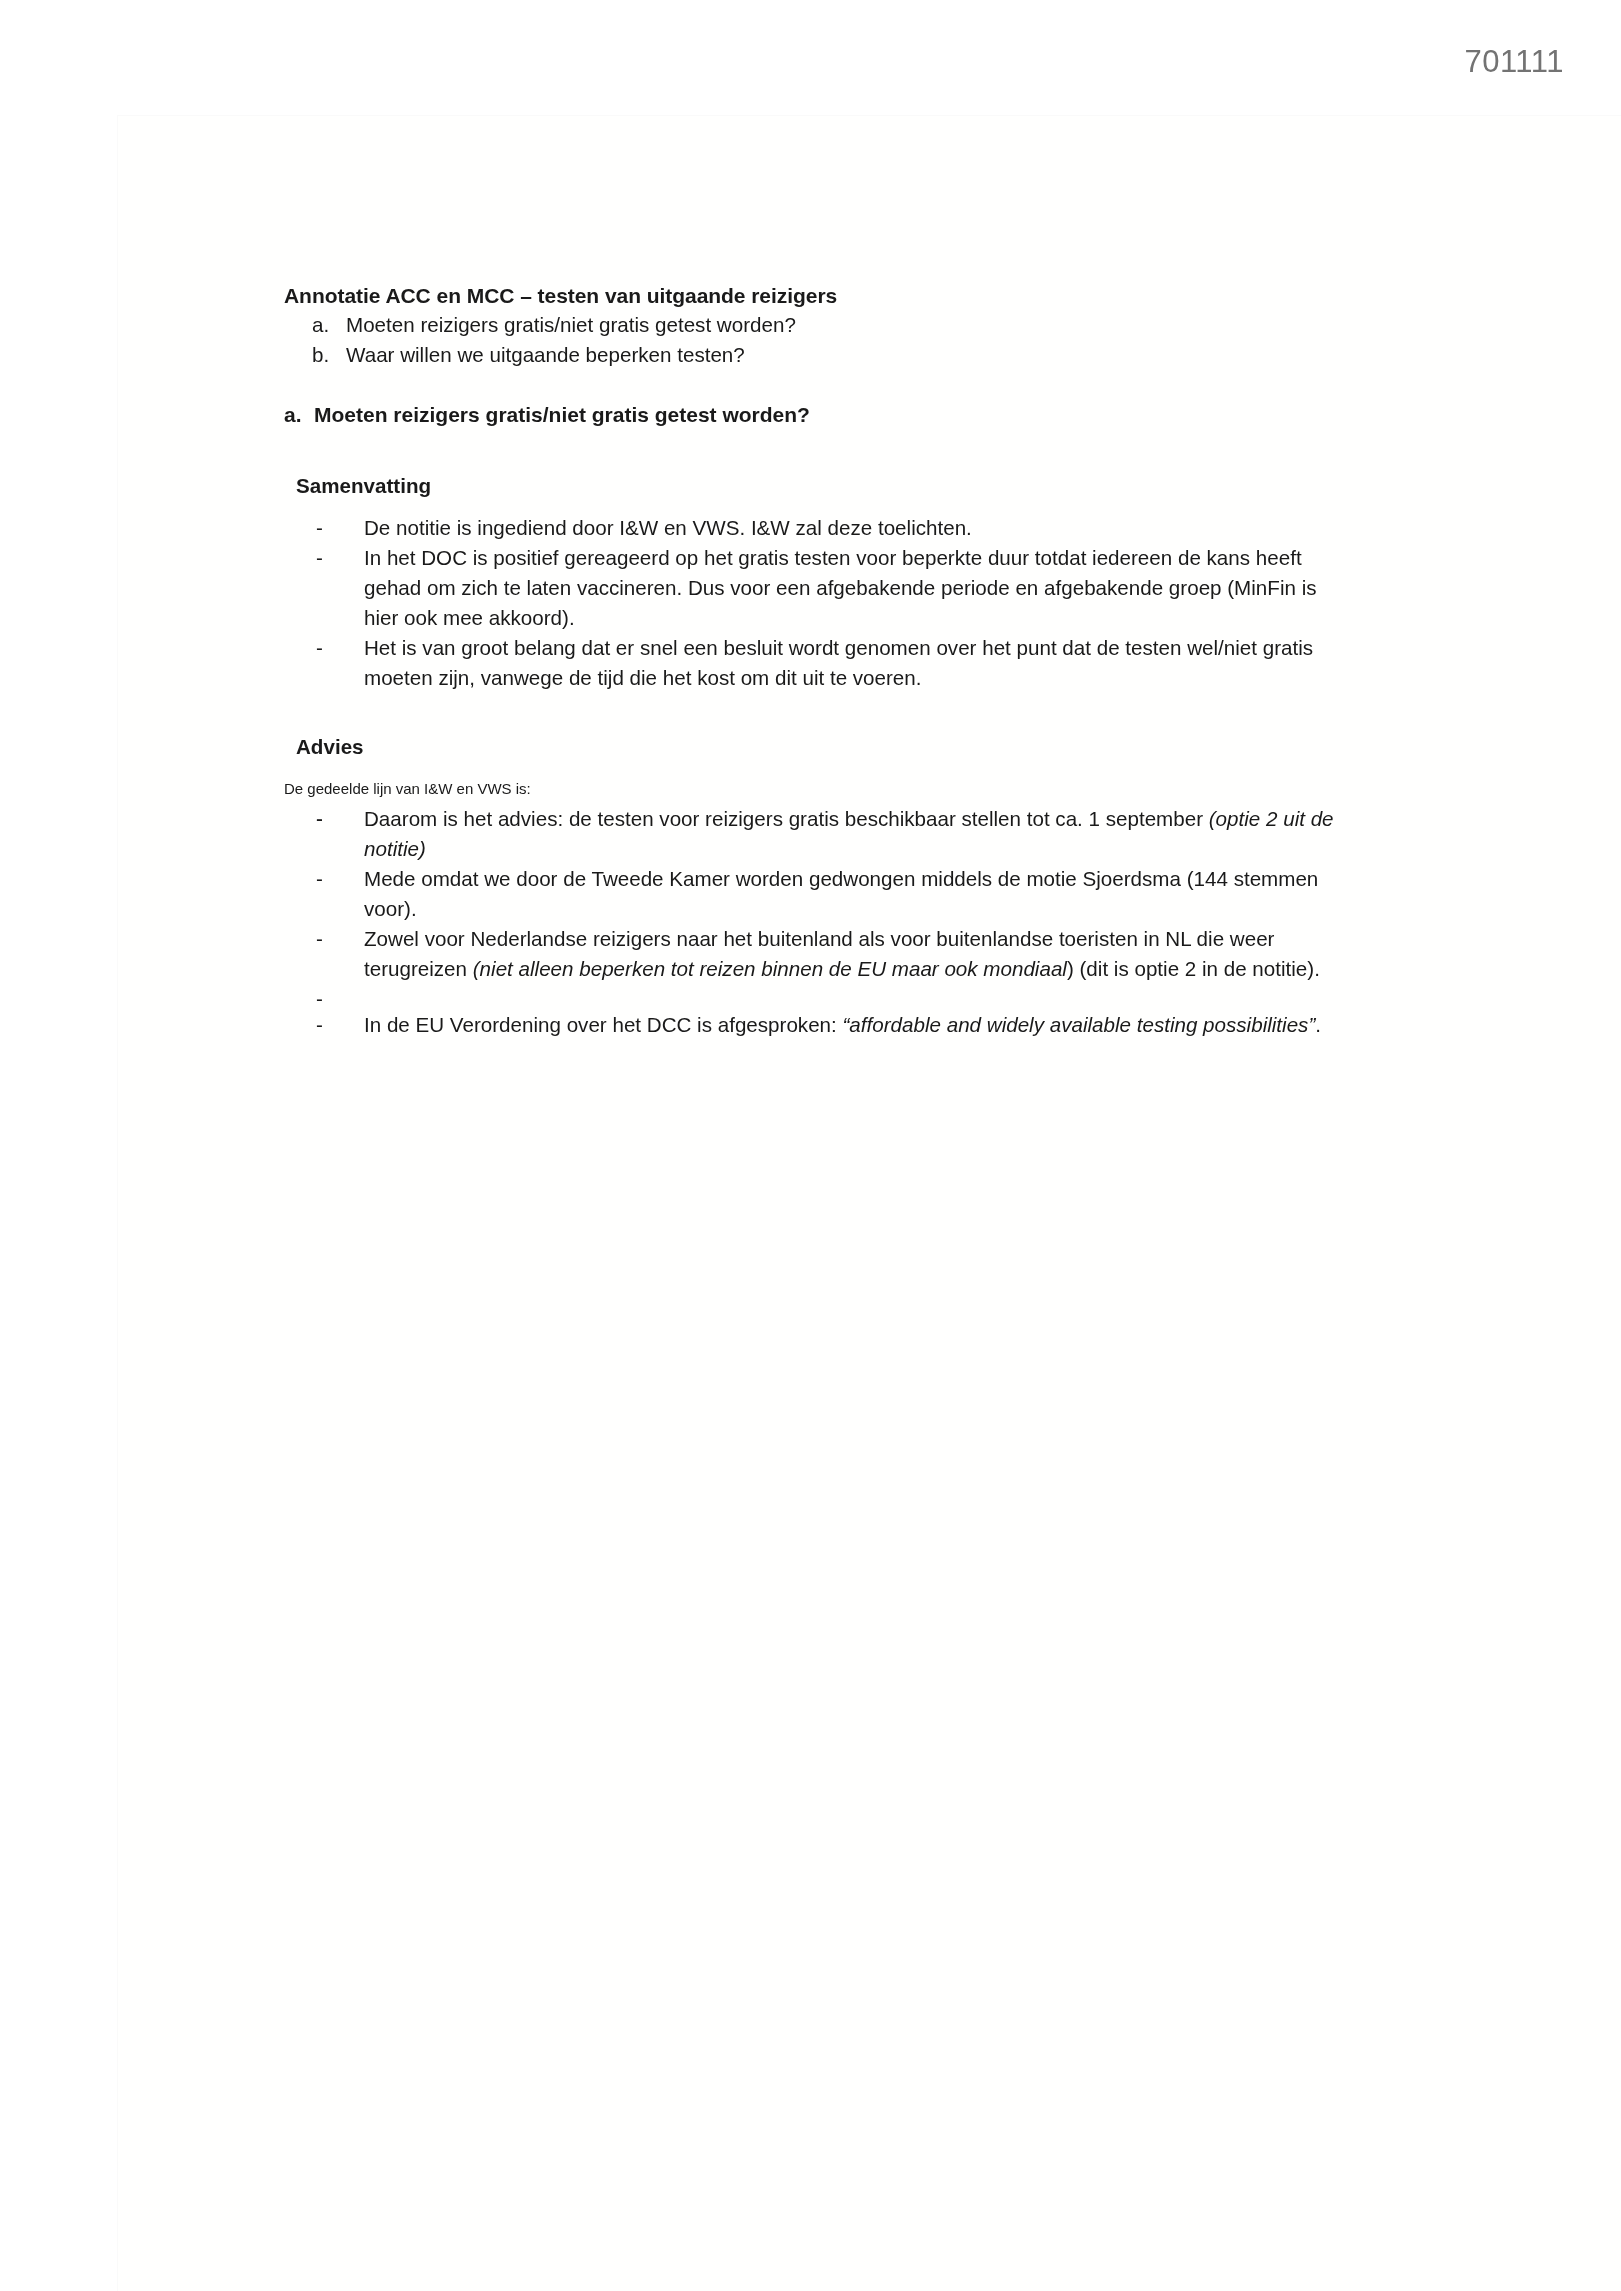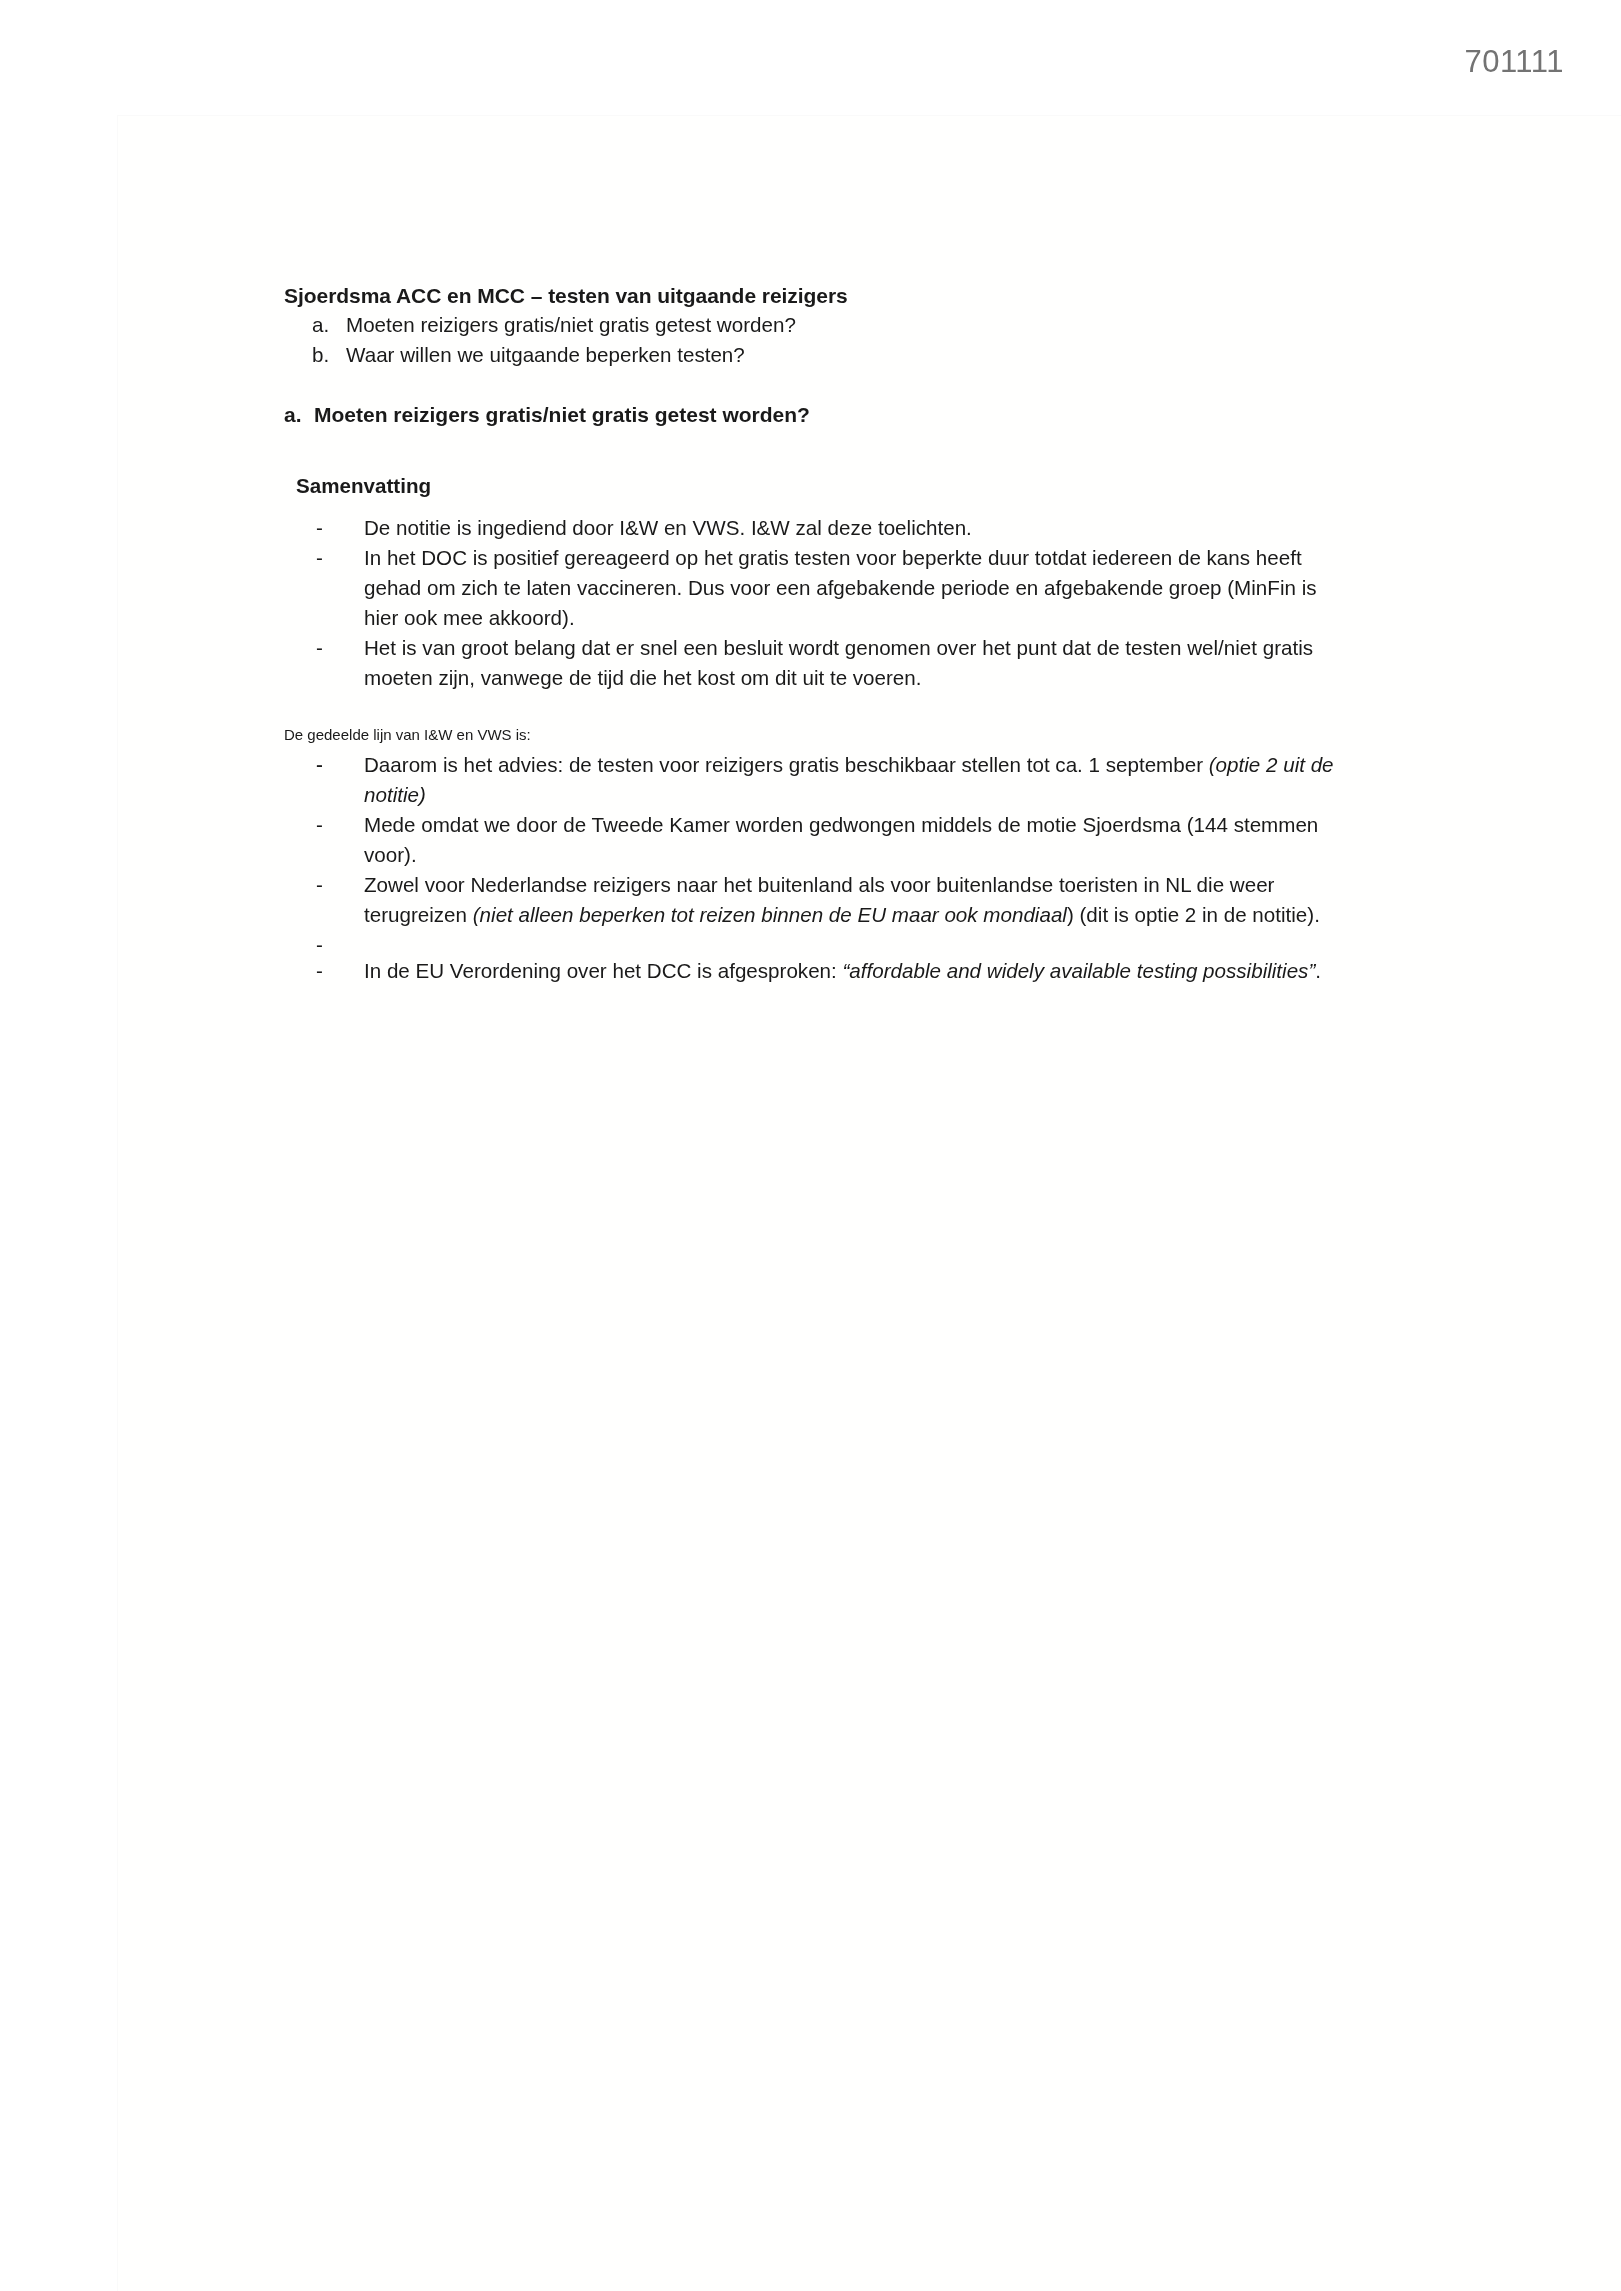--- a/index.html
+++ b/index.html
@@ -125,21 +125,21 @@
 </style>
 </head>
 <body>
 
 <div class="page-sheet"></div>
 
 <div class="page-number">701111</div>
 
 <div class="doc-body">
 
-  <div class="h-title">Sjoerdsma ACC en MCC – testen van uitgaande reizigers</div>
+  <div class="h-title">Annotatie ACC en MCC – testen van uitgaande reizigers</div>
 
   <ul class="alpha-list">
     <li>
       <span class="marker">a.</span>
       <span>Moeten reizigers gratis/niet gratis getest worden?</span>
     </li>
     <li>
       <span class="marker">b.</span>
       <span>Waar willen we uitgaande beperken testen?</span>
     </li>
@@ -166,20 +166,21 @@
       <span>In het DOC is positief gereageerd op het gratis testen voor beperkte duur totdat iedereen de kans heeft gehad om zich te laten vaccineren. Dus voor een afgebakende periode en afgebakende groep (MinFin is hier ook mee akkoord).</span>
     </li>
     <li>
       <span class="marker">-</span>
       <span>Het is van groot belang dat er snel een besluit wordt genomen over het punt dat de testen wel/niet gratis moeten zijn, vanwege de tijd die het kost om dit uit te voeren.</span>
     </li>
   </ul>
 
   <div class="gap-md"></div>
 
+  <div class="h-sub">Advies</div>
   <div class="plain-line">De gedeelde lijn van I&amp;W en VWS is:</div>
 
   <ul class="dash-list">
     <li>
       <span class="marker">-</span>
     </li>
     <li>
       <span class="marker">-</span>
       <span><span>Daarom is het advies: de testen voor reizigers gratis beschikbaar stellen tot ca. 1 september </span><span class="it">(optie 2 uit de notitie)</span></span>
     </li>

